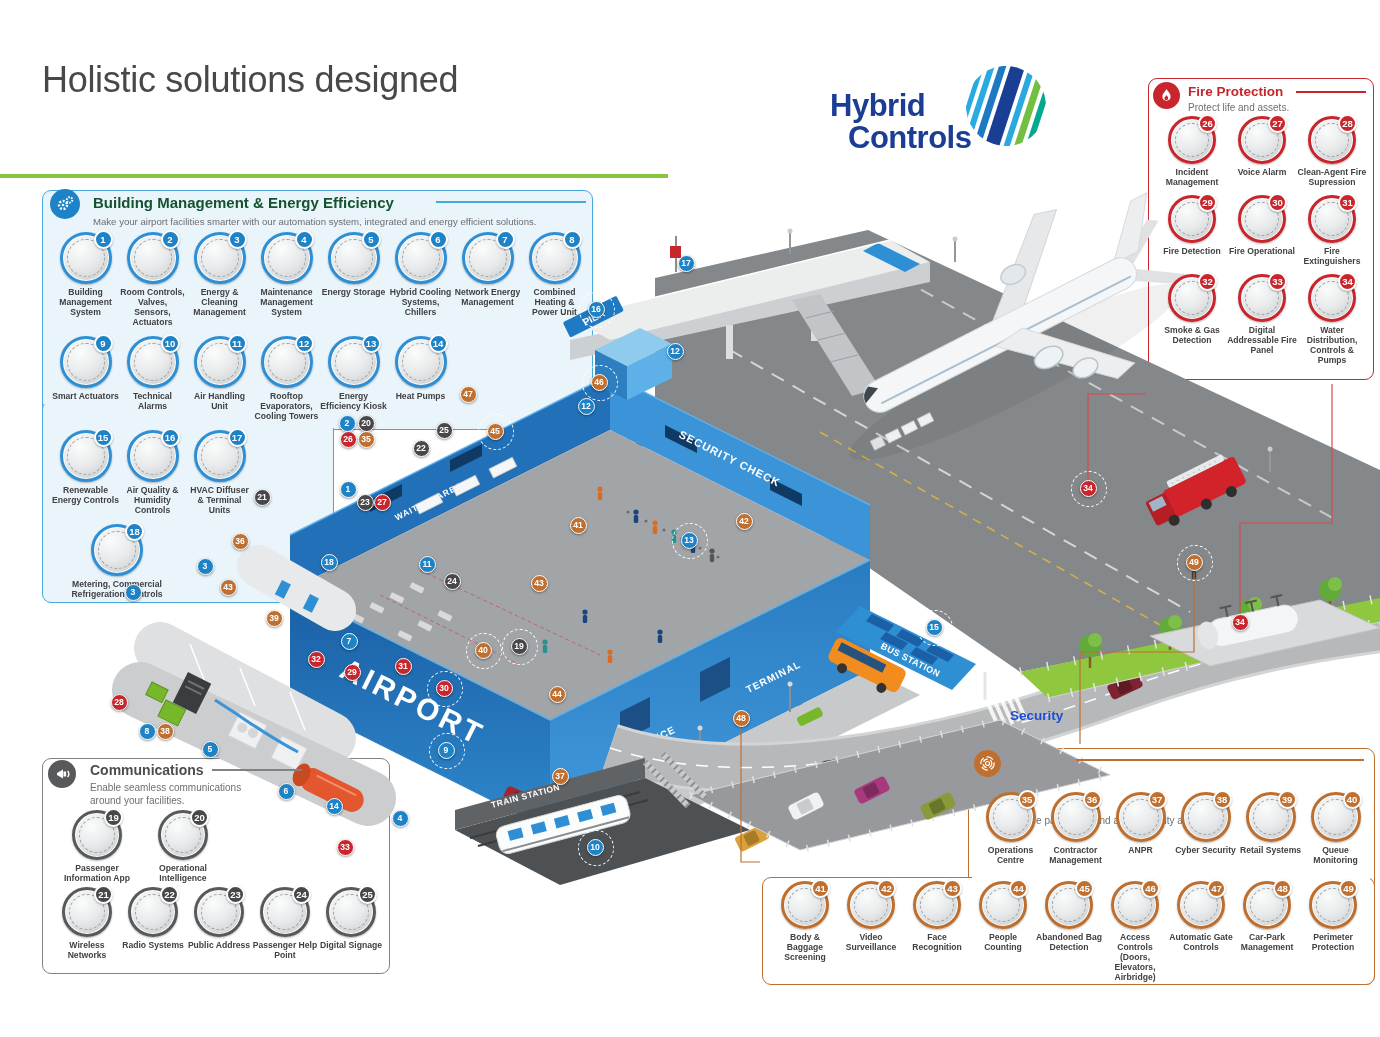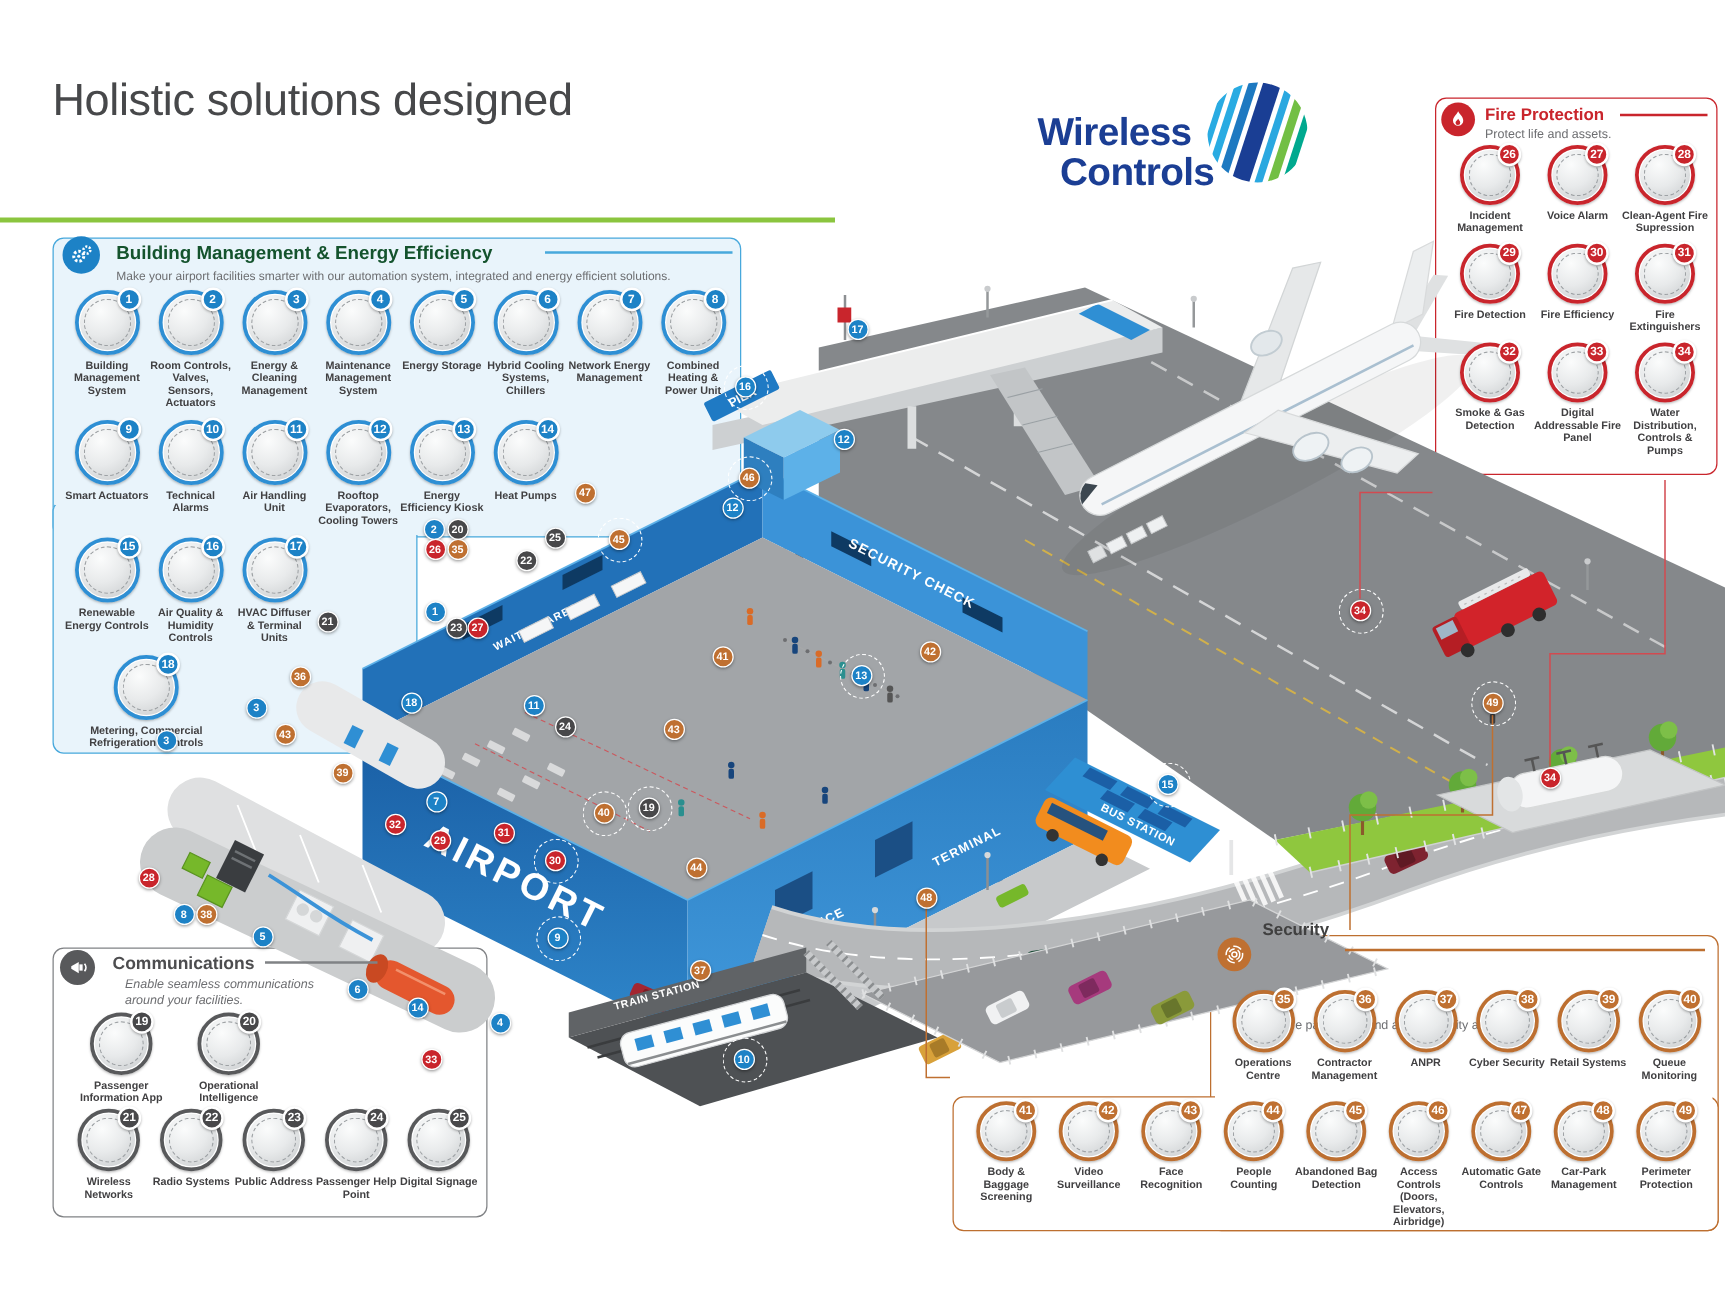--- a/index.html
+++ b/index.html
@@ -531,21 +531,21 @@
       <div class="marker m-fire ring" style="left: 1079.5px; top: 479.5px;">34</div>
       <div class="marker m-sec ring" style="left: 1185.5px; top: 553.5px;">49</div>
       <div class="marker m-fire" style="left: 1231.5px; top: 613.5px;">34</div>
     </div>
 
   <div class="top" id="page-title">
     <div>Holistic solutions designed</div>
   </div>
   <div class="top" id="green-rule"></div>
   <div class="top" id="logo">
-    <div class="logo-line" id="logo-l1">Wireless</div>
+    <div class="logo-line" id="logo-l1">Hybrid</div>
     <div class="logo-line" id="logo-l2">Controls</div>
     <svg id="logo-globe" width="88" height="88" viewBox="0 0 88 88">
       <defs>
           <clipPath id="gc">
             <circle cx="44" cy="44" r="40"></circle>
           </clipPath>
         </defs>
       <g clip-path="url(#gc)" transform="rotate(18 44 44)">
         <rect x="6" y="-6" width="5" height="100" fill="#29abe2"></rect>
         <rect x="15" y="-6" width="6" height="100" fill="#29abe2"></rect>
@@ -586,32 +586,32 @@
   <div class="pcontent">
     <div class="phead-icon" style="left:48px;top:760px;width:28px;height:28px;background:#58595b;">
       <svg width="18" height="18" viewBox="0 0 18 18">
           <polygon points="4,8 10,4.5 10,13.5 4,10" fill="#fff"></polygon>
           <rect x="10.5" y="6.5" width="2.6" height="5" fill="#fff"></rect>
           <path d="M14.6,6 A4.6,4.6 0 0 1 14.6,12" stroke="#fff" stroke-width="1.4" fill="none"></path>
         </svg>
     </div>
     <div class="ptitle" style="left:90px;top:762px;font-size:14px;color:#4d4d4f;">Communications</div>
     <div class="pline" style="left:212px;top:769px;width:90px;background:#808285;"></div>
-    <div class="psub" style="left:100px;top:782px;font-size:10px;width:165px;line-height:1.25;font-style:italic;">Enable seamless communications around your facilities.</div>
+    <div class="psub" style="left:90px;top:782px;font-size:10px;width:165px;line-height:1.25;">Enable seamless communications around your facilities.</div>
   </div>
 
   <div class="pcontent">
     <div class="phead-icon" style="left:974px;top:750px;width:27px;height:27px;background:#bf7031;">
       <svg width="17" height="17" viewBox="0 0 17 17">
           <circle cx="8.5" cy="8.5" r="2" fill="none" stroke="#fff" stroke-width="1.2"></circle>
           <circle cx="8.5" cy="8.5" r="4.3" fill="none" stroke="#fff" stroke-width="1.2" stroke-dasharray="5 2.5"></circle>
           <circle cx="8.5" cy="8.5" r="6.6" fill="none" stroke="#fff" stroke-width="1.2" stroke-dasharray="7 3"></circle>
         </svg>
     </div>
-    <div class="ptitle" style="left:1010px;top:736px;font-size:13.5px;color:#404040;">Security</div>
+    <div class="ptitle" style="left:1010px;top:708px;font-size:13.5px;color:#1d4ed8;">Security</div>
     <div class="pline" style="left:1076px;top:759px;width:288px;background:#bd6f30;"></div>
     <div class="psub" style="left:1010px;top:815px;font-size:10px;white-space:nowrap;">Ensure passenger and asset security all the time.</div>
   </div>
 
   <div class="pitems acc-bm" id="items-bm">
       <div class="prow">
         <div class="p-item">
           <div class="p-icon">
             <span class="p-num">1</span>
           </div>
@@ -752,21 +752,21 @@
         <div class="p-item">
           <div class="p-icon">
             <span class="p-num">29</span>
           </div>
           <div class="p-label">Fire Detection</div>
         </div>
         <div class="p-item">
           <div class="p-icon">
             <span class="p-num">30</span>
           </div>
-          <div class="p-label">Fire Efficiency</div>
+          <div class="p-label">Fire Operational</div>
         </div>
         <div class="p-item">
           <div class="p-icon">
             <span class="p-num">31</span>
           </div>
           <div class="p-label">Fire Extinguishers</div>
         </div>
       </div>
       <div class="prow">
         <div class="p-item">

